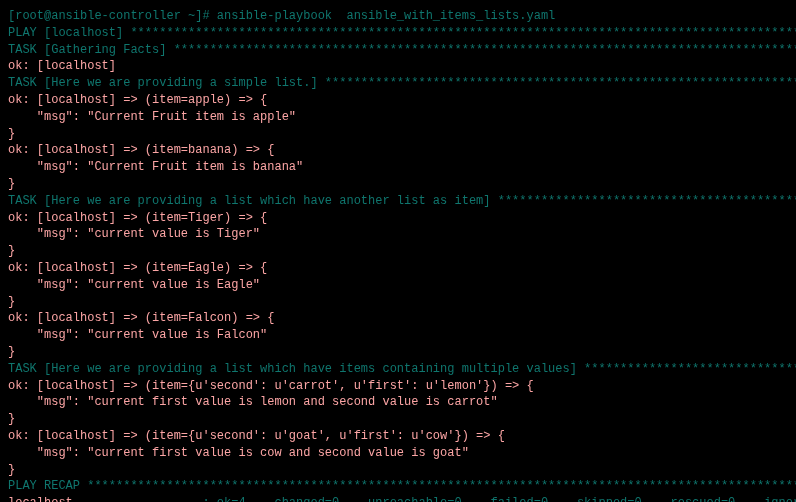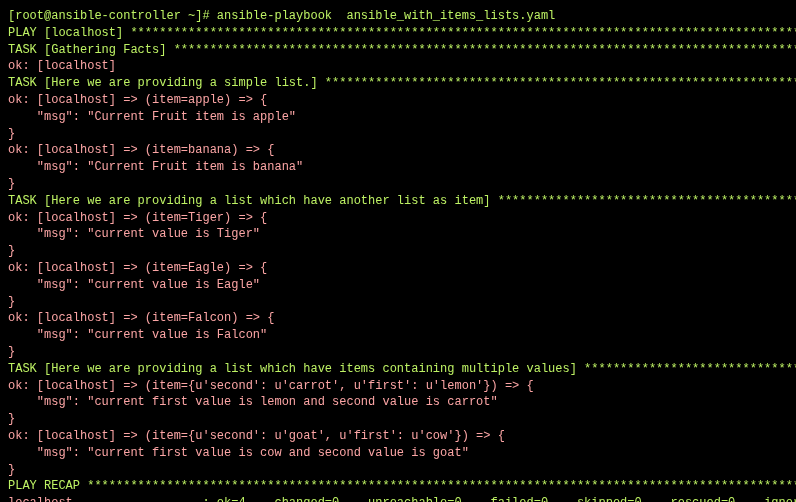--- a/index.html
+++ b/index.html
@@ -13,21 +13,21 @@
       width: 796px;
       box-sizing: border-box;
     }
     .line {
       white-space: pre;
     }
     .green {
       color: #fca5a5;
     }
     .white {
-      color: #bef264;
+      color: #0f766e;
     }
   </style>
 </head>
 <body>
 
 <div class="line white">[root@ansible-controller ~]# ansible-playbook  ansible_with_items_lists.yaml</div>
 <div class="line white"></div>
 <div class="line white">PLAY [localhost] ***************************************************************************************************</div>
 <div class="line white"></div>
 <div class="line white">TASK [Gathering Facts] *********************************************************************************************</div>

